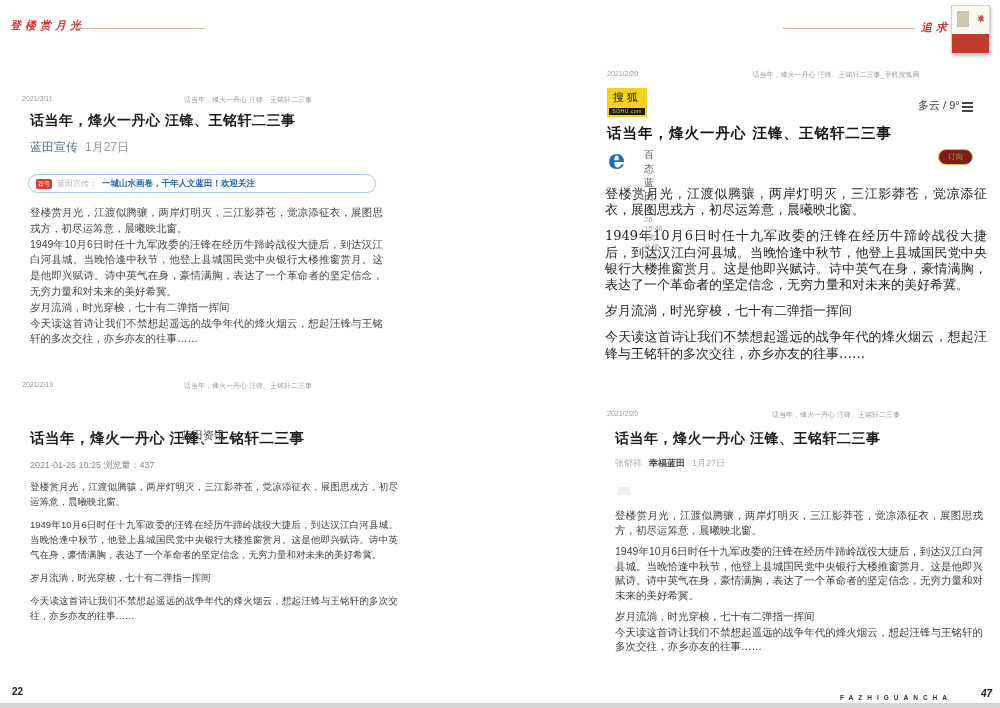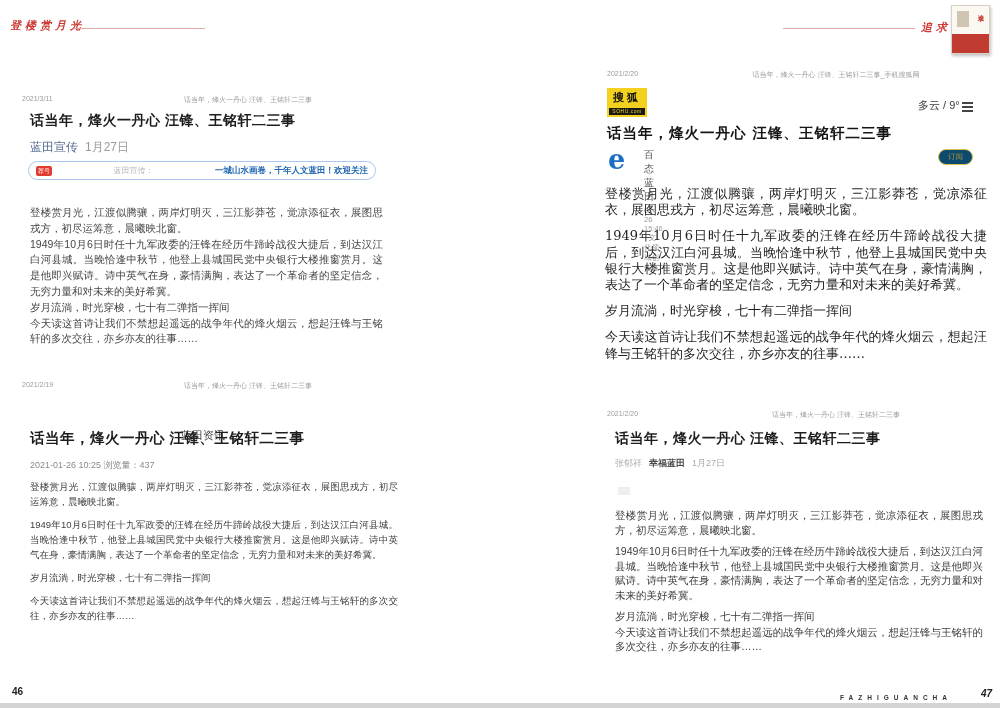--- a/index.html
+++ b/index.html
@@ -47,33 +47,33 @@
     padding:1px 2px;border-radius:2px;white-space:nowrap;
   }
   .banner .bacc{color:#b3b3b3;font-size:8px;white-space:nowrap;}
   .banner .btxt{color:#2268b2;font-size:8.5px;font-weight:bold;white-space:nowrap;}
   
   .site-name{font-size:11px;color:#3c3c3c;text-align:center;}
   .view-meta{font-size:9px;color:#8a8a8a;}
   
   .sohu-logo{width:40px;height:29px;background:#f5d11f;position:relative;}
   .sohu-logo .cn{position:absolute;top:2px;left:0;right:0;text-align:center;
-    font-size:11px;font-weight:bold;color:#111;letter-spacing:3px;}
+    font-size:11px;font-weight:normal;color:#111;letter-spacing:3px;}
   .sohu-logo .bar{position:absolute;left:2px;right:2px;bottom:2px;height:7px;background:#1a1a1a;
     color:#f5d11f;font-size:5px;line-height:7px;text-align:center;letter-spacing:.5px;}
   .weather{font-size:11px;color:#3a3a3a;white-space:nowrap;}
   .hamburger span{display:block;width:11px;height:2px;background:#444;margin-bottom:2px;}
   .sohu-title{font-family:"DejaVu Serif","Liberation Serif",serif;font-size:14.5px;font-weight:bold;
     color:#151515;letter-spacing:1px;white-space:nowrap;}
   .sohu-avatar{font-family:"DejaVu Serif",serif;font-size:27px;font-weight:bold;color:#1c6fc4;line-height:27px;}
   .sohu-author{font-size:10px;color:#555;font-family:Liberation Mono, monospace;}
   .sohu-meta{font-size:7.5px;color:#9c9c9c;margin-top:2px;}
   .subscribe{
     border:1px solid #ddc253;color:#a8923d;font-size:7.5px;border-radius:9px;
-    padding:2px 9px;background:#0c4a6e;white-space:nowrap;
+    padding:2px 9px;background:#7f1d1d;white-space:nowrap;
   }
   .body-serif{font-family:"DejaVu Serif","Liberation Serif",serif;color:#1f1f1f;text-align:justify;}
   .body-serif p{margin:0 0 10px 0;}
   
   .byline2{font-size:9px;white-space:nowrap;}
   .byline2 .nm{color:#ababab;}
   .byline2 .ac{color:#4a4a4a;font-weight:bold;margin-left:7px;}
   .byline2 .dt{color:#ababab;margin-left:7px;}
   .smudge{width:12px;height:8px;background:#efefef;}
 </style>
@@ -92,21 +92,21 @@
 </div>
 
 <div class="abs" style="left:22px;top:95px;width:362px;">
   <span class="shot-meta abs" style="left:0;top:0;">2021/3/11</span>
   <div class="shot-meta-center" style="margin-left:90px;">话当年，烽火一丹心 汪锋、王铭轩二三事</div>
 </div>
 <div class="abs art-title" style="left:30px;top:112px;">话当年，烽火一丹心 汪锋、王铭轩二三事</div>
 <div class="abs byline" style="left:30px;top:139px;">
   <span class="acc">蓝田宣传</span><span class="dt">1月27日</span>
 </div>
-<div class="abs banner" style="left:28px;top:161px;justify-content:space-between;">
+<div class="abs banner" style="left:28px;top:174px;">
   <span class="badge">荐号</span>
   <span class="bacc">蓝田宣传：</span>
   <span class="btxt">一城山水画卷，千年人文蓝田！欢迎关注</span>
 </div>
 <div class="abs body-sans" style="left:30px;top:205px;width:353px;font-size:10.5px;line-height:15.8px;">
   <p>登楼赏月光，江渡似腾骧，两岸灯明灭，三江影莽苍，觉凉添征衣，展图思戎方，初尽运筹意，晨曦映北窗。</p>
   <p>1949年10月6日时任十九军政委的汪锋在经历牛蹄岭战役大捷后，到达汉江白河县城。当晚恰逢中秋节，他登上县城国民党中央银行大楼推窗赏月。这是他即兴赋诗。诗中英气在身，豪情满胸，表达了一个革命者的坚定信念，无穷力量和对未来的美好希冀。</p>
   <p>岁月流淌，时光穿梭，七十有二弹指一挥间</p>
   <p>今天读这首诗让我们不禁想起遥远的战争年代的烽火烟云，想起汪锋与王铭轩的多次交往，亦乡亦友的往事……</p>
 </div>
@@ -164,16 +164,16 @@
   <span class="nm">张郁祥</span><span class="ac">幸福蓝田</span><span class="dt">1月27日</span>
 </div>
 <div class="abs smudge" style="left:618px;top:487px;"></div>
 <div class="abs body-sans" style="left:615px;top:508px;width:368px;font-size:10.5px;line-height:14.5px;color:#3d3d3d;">
   <p style="margin-bottom:7px;">登楼赏月光，江渡似腾骧，两岸灯明灭，三江影莽苍，觉凉添征衣，展图思戎方，初尽运筹意，晨曦映北窗。</p>
   <p style="margin-bottom:7px;">1949年10月6日时任十九军政委的汪锋在经历牛蹄岭战役大捷后，到达汉江白河县城。当晚恰逢中秋节，他登上县城国民党中央银行大楼推窗赏月。这是他即兴赋诗。诗中英气在身，豪情满胸，表达了一个革命者的坚定信念，无穷力量和对未来的美好希冀。</p>
   <p style="margin-bottom:1px;">岁月流淌，时光穿梭，七十有二弹指一挥间</p>
   <p>今天读这首诗让我们不禁想起遥远的战争年代的烽火烟云，想起汪锋与王铭轩的多次交往，亦乡亦友的往事……</p>
 </div>
 
-<span class="abs pagenum" style="left:12px;top:686px;">46</span>
+<span class="abs pagenum" style="left:12px;top:686px;">22</span>
 <span class="abs brand" style="right:48px;top:694px;">FAZHIGUANCHA</span>
 <span class="abs pagenum" style="right:8px;top:688px;font-style:italic;">47</span>
 <div class="bottom-strip"></div>
 
 </body></html>

